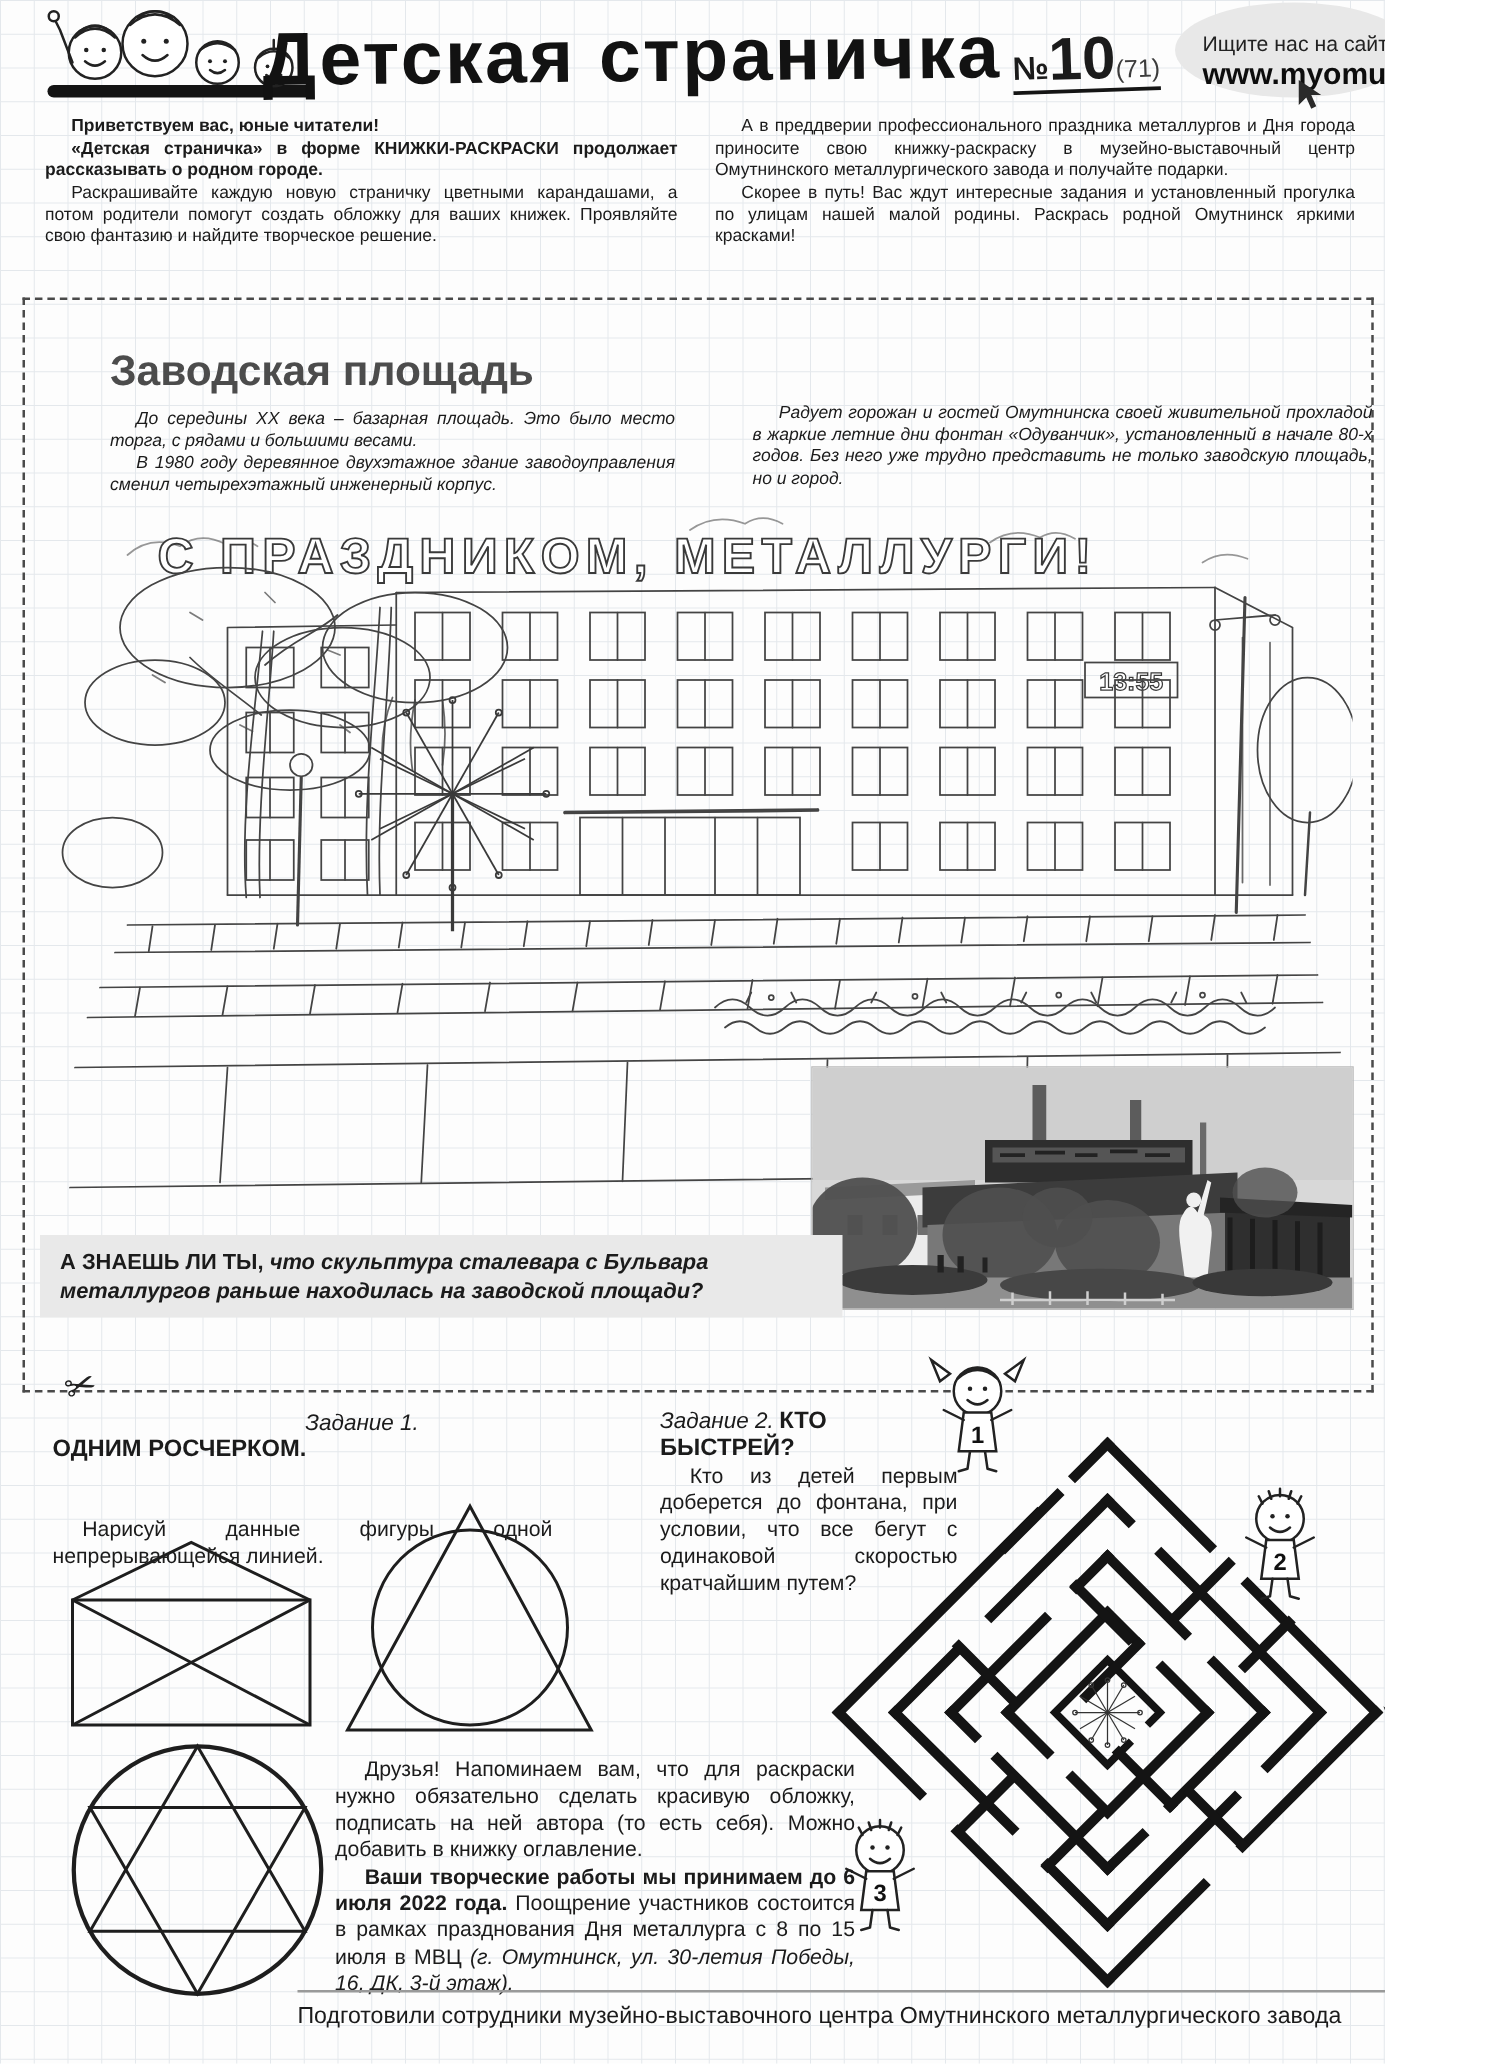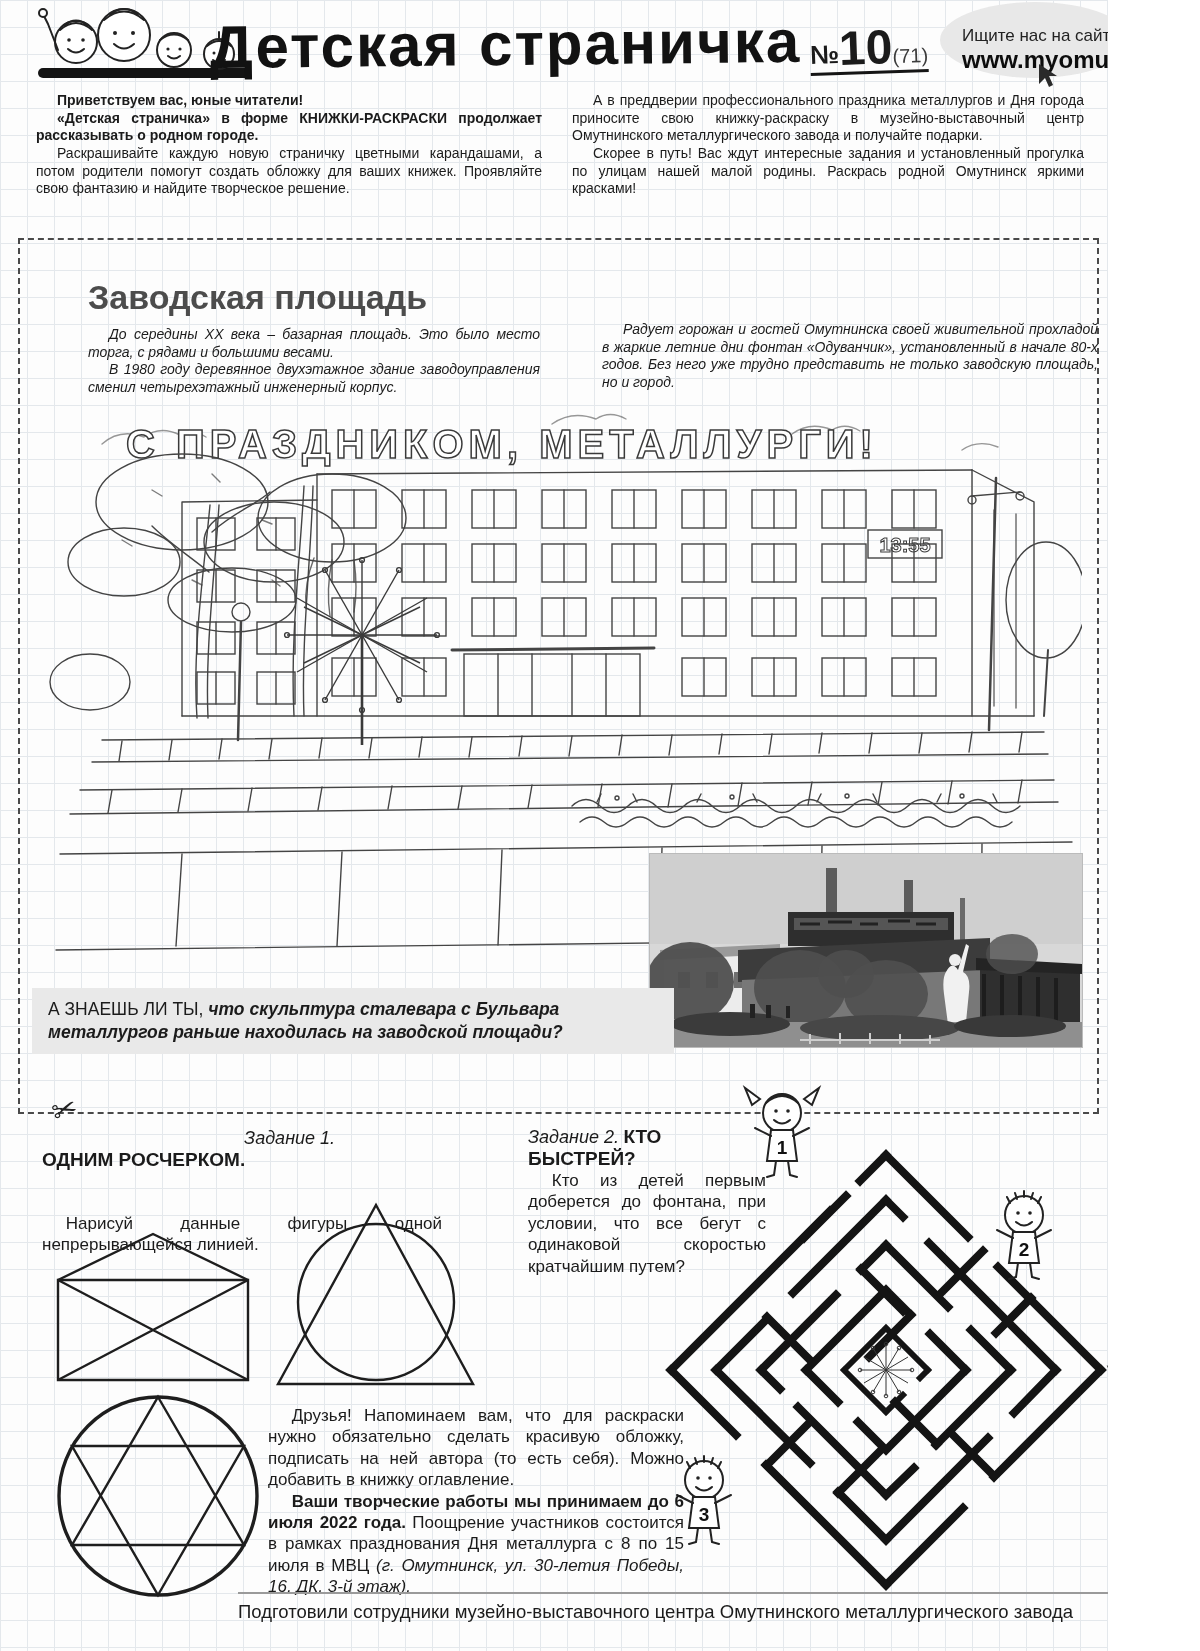--- a/index.html
+++ b/index.html
@@ -19,21 +19,21 @@
   .site-url{font-size:24px;font-weight:800;color:#0d0d0d;}
   
   .col{font-size:14px;line-height:1.26;text-align:justify;}
   .col p{margin:0;text-indent:1.5em;}
   .b{font-weight:700;}
   
   .feature{border:2px dashed #4a4a4a;background:transparent;}
   .feature-title{font-size:34px;font-weight:800;color:#4c4c4c;}
   .ital{font-style:italic;}
   .factbox{background:#e9e9e9;font-size:17.5px;line-height:1.3;padding:10px 16px;}
-  .factbox .lead{font-weight:400;text-align:center;}
+  .factbox .lead{font-weight:700;text-align:center;}
   .factbox .rest{font-style:italic;font-weight:600;text-align:right;}
   
   .task-label{font-style:italic;font-size:18px;text-align:center;}
   .task-title{font-weight:800;font-size:19px;}
   .task-text{font-size:17px;line-height:1.26;text-align:justify;}
   .task-text p{margin:0;text-indent:1.4em;}
   .scissors{font-size:30px;transform:rotate(-18deg);color:#222;}
   
   .footer{border-top:2px solid #9a9a9a;text-align:left;font-weight:400;font-size:18.5px;padding-top:7px;}
   svg{display:block;}

